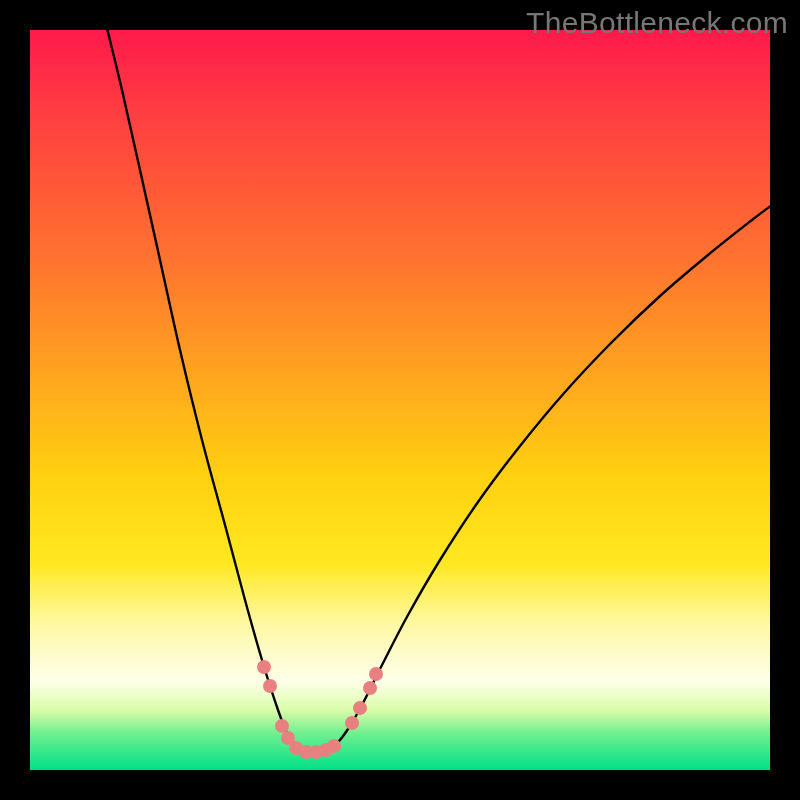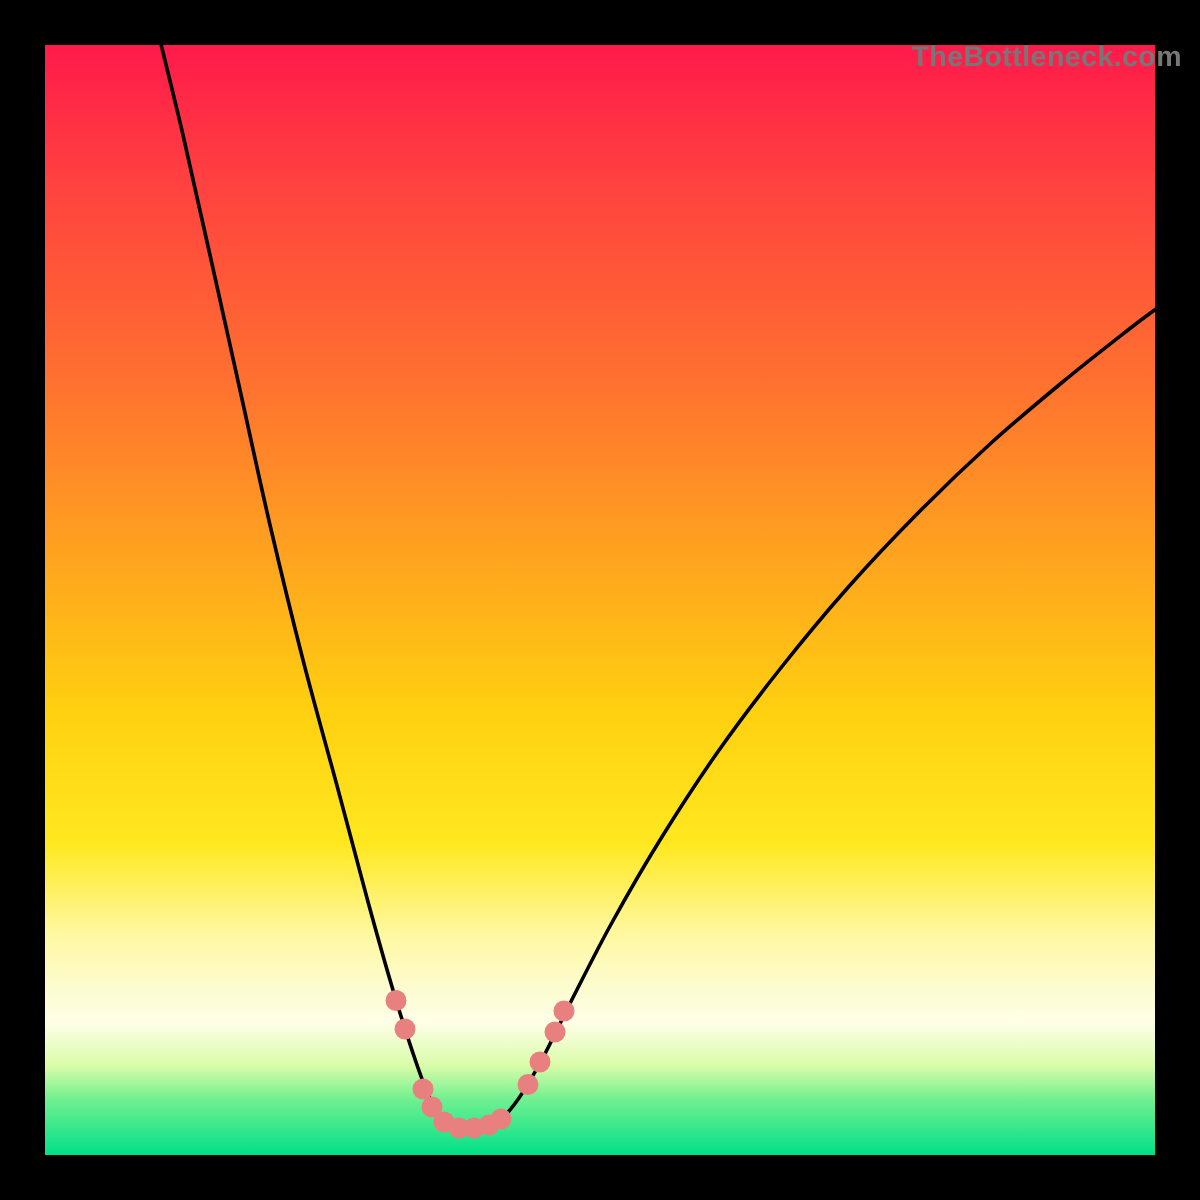--- a/index.html
+++ b/index.html
@@ -32,25 +32,24 @@
       #d8fca8 92%,
       #70f090 95%,
       #00e088 100%
     );
   }
   .watermark {
     position: absolute;
     top: 6px;
     right: 12px;
     color: #777;
-    font-size: 19px;
-    font-weight: 700;
+    font-size: 30px;
+    font-weight: 400;
     letter-spacing: 0.3px;
     z-index: 5;
-    margin-top: 22px;
   }
   svg {
     position: absolute;
     left: 0;
     top: 0;
     width: 740px;
     height: 740px;
   }
 </style>
 </head>

